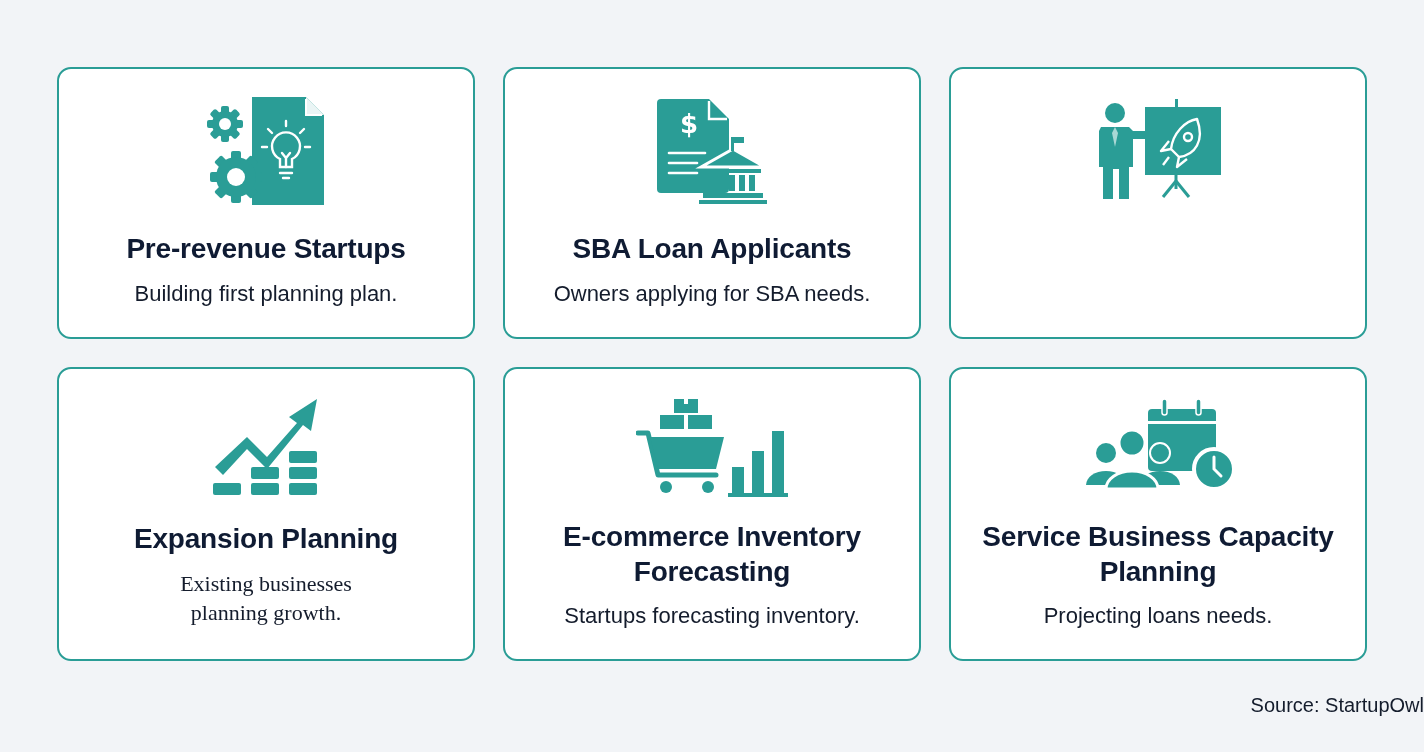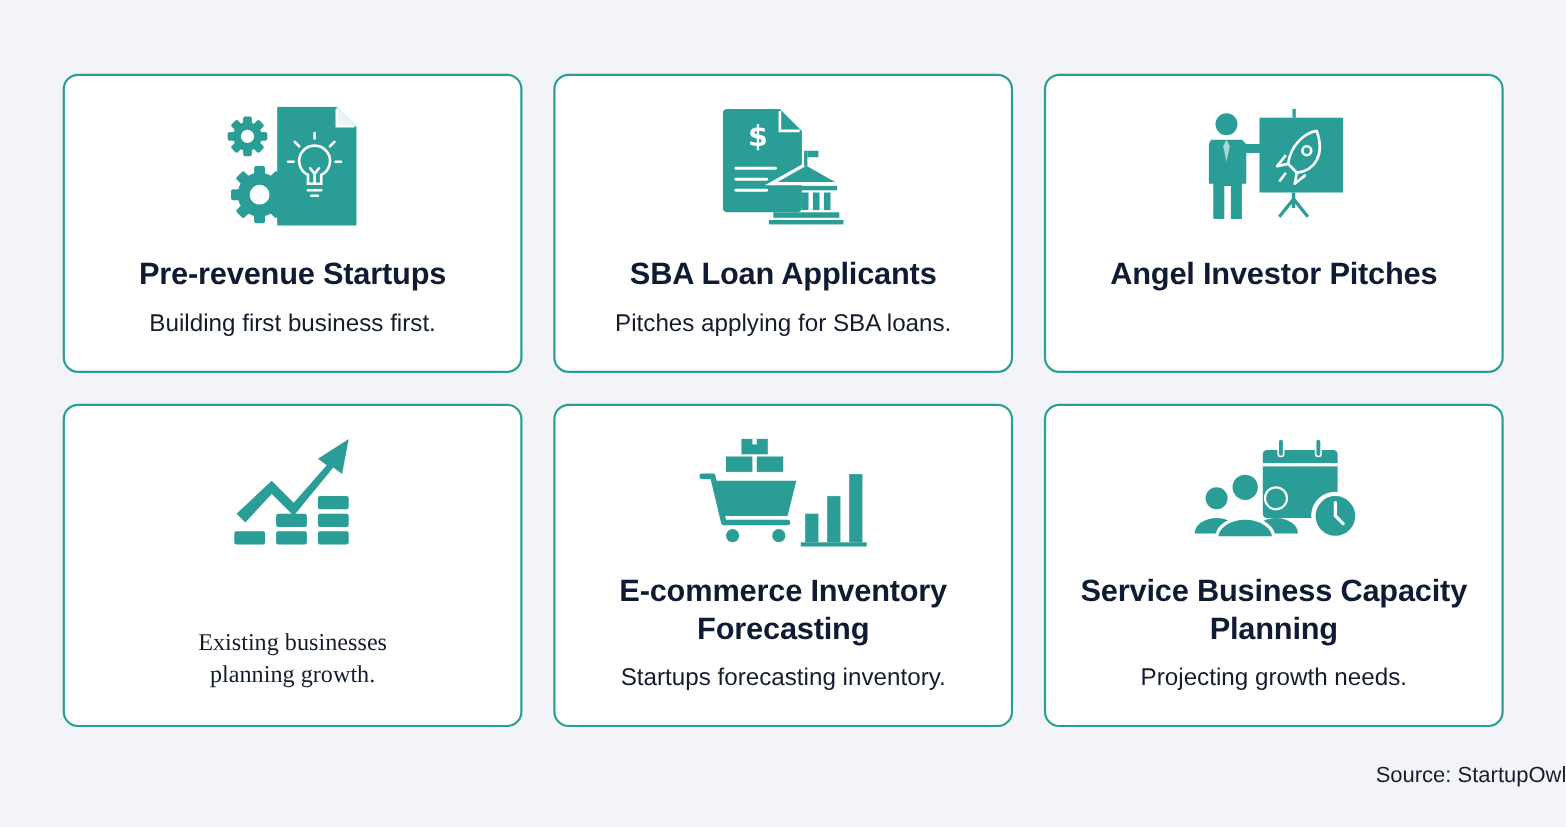--- a/index.html
+++ b/index.html
@@ -87,21 +87,21 @@
             <rect x="-4" y="-18" width="8" height="36" rx="2" transform="rotate(90)"></rect>
             <rect x="-4" y="-18" width="8" height="36" rx="2" transform="rotate(135)"></rect>
             <circle r="13"></circle>
           </g>
         </g>
         <circle cx="30" cy="80" r="9" fill="#fff"></circle>
         <circle cx="19" cy="27" r="6" fill="#fff"></circle>
       </svg>
     </div>
     <div class="title">Pre-revenue Startups</div>
-    <div class="desc">Building first business first.</div>
+    <div class="desc">Building first planning plan.</div>
   </div>
 
   <div class="card row1 c2">
     <div class="icon">
       <svg width="110" height="110" viewBox="0 0 110 110">
         <path d="M0 6 a4 4 0 0 1 4 -4 H52 L72 22 V92 a4 4 0 0 1 -4 4 H4 a4 4 0 0 1 -4 -4 Z" fill="#2a9d96"></path>
         <path d="M52 4 V22 H70" fill="none" stroke="#fff" stroke-width="2.4"></path>
         <text x="23" y="36" font-family="DejaVu Sans, sans-serif" font-size="26" fill="#fff" font-weight="bold">$</text>
         <g stroke="#fff" stroke-width="2.6" stroke-linecap="round">
           <line x1="12" y1="56" x2="48" y2="56"></line>
@@ -115,21 +115,21 @@
         <rect x="52" y="78" width="6" height="16" fill="#2a9d96"></rect>
         <rect x="62" y="78" width="6" height="16" fill="#2a9d96"></rect>
         <rect x="72" y="78" width="6" height="16" fill="#2a9d96"></rect>
         <rect x="82" y="78" width="6" height="16" fill="#2a9d96"></rect>
         <rect x="92" y="78" width="6" height="16" fill="#2a9d96"></rect>
         <rect x="46" y="96" width="60" height="5" fill="#2a9d96"></rect>
         <rect x="42" y="103" width="68" height="4" fill="#2a9d96"></rect>
       </svg>
     </div>
     <div class="title">SBA Loan Applicants</div>
-    <div class="desc">Pitches applying for SBA loans.</div>
+    <div class="desc">Owners applying for SBA needs.</div>
   </div>
 
   <div class="card row1 c3">
     <div class="icon">
       <svg width="130" height="110" viewBox="0 0 130 110">
         <circle cx="22" cy="16" r="10" fill="#2a9d96"></circle>
         <path d="M8 30 H36 L40 34 H62 V42 H40 V70 H36 V102 H26 V72 H20 V102 H10 V70 H6 V34 Z" fill="#2a9d96"></path>
         <path d="M22 30 l-3 6 l3 14 l3 -14 z" fill="#fff" opacity="0.6"></path>
         <rect x="82" y="2" width="3" height="8" fill="#2a9d96"></rect>
         <rect x="52" y="10" width="76" height="68" fill="#2a9d96"></rect>
@@ -140,35 +140,35 @@
         </g>
         <g fill="none" stroke="#fff" stroke-width="2.4" stroke-linejoin="round">
           <path d="M104 22 C92 24 80 36 78 52 L86 60 C102 58 112 44 104 22 Z"></path>
           <circle cx="95" cy="40" r="4"></circle>
           <path d="M78 52 L68 54 L76 44"></path>
           <path d="M86 60 L84 70 L94 62"></path>
           <path d="M76 60 l-6 8"></path>
         </g>
       </svg>
     </div>
-    <div class="title">Angel Investor Pitches</div>
   </div>
 
   <div class="card row2 c4">
     <div class="icon">
       <svg width="110" height="104" viewBox="0 0 110 104">
         <path d="M4 70 L36 40 L56 60 L86 26 L78 20 L106 2 L100 34 L92 28 L56 72 L36 52 L12 78 Z" fill="#2a9d96"></path>
         <rect x="2" y="86" width="28" height="12" rx="2" fill="#2a9d96"></rect>
         <rect x="40" y="86" width="28" height="12" rx="2" fill="#2a9d96"></rect>
         <rect x="40" y="70" width="28" height="12" rx="2" fill="#2a9d96"></rect>
         <rect x="78" y="86" width="28" height="12" rx="2" fill="#2a9d96"></rect>
         <rect x="78" y="70" width="28" height="12" rx="2" fill="#2a9d96"></rect>
         <rect x="78" y="54" width="28" height="12" rx="2" fill="#2a9d96"></rect>
       </svg>
     </div>
+    <div class="title">Expansion Planning</div>
     <div class="desc">Existing businesses planning growth.</div>
   </div>
 
   <div class="card row2 c5">
     <div class="icon">
       <svg width="152" height="100" viewBox="0 0 152 100">
         <rect x="38" y="2" width="24" height="14" fill="#2a9d96"></rect>
         <rect x="48" y="2" width="4" height="5" fill="#fff"></rect>
         <rect x="24" y="18" width="24" height="14" fill="#2a9d96"></rect>
         <rect x="52" y="18" width="24" height="14" fill="#2a9d96"></rect>
@@ -197,18 +197,18 @@
         <path d="M134 60 V72 L141 79" fill="none" stroke="#fff" stroke-width="3" stroke-linecap="round"></path>
         <circle cx="26" cy="56" r="10" fill="#2a9d96"></circle>
         <path d="M6 88 a20 14 0 0 1 40 0 Z" fill="#2a9d96"></path>
         <circle cx="80" cy="56" r="10" fill="#2a9d96" stroke="#fff" stroke-width="2"></circle>
         <path d="M60 88 a20 14 0 0 1 40 0 Z" fill="#2a9d96"></path>
         <circle cx="52" cy="46" r="13" fill="#2a9d96" stroke="#fff" stroke-width="3"></circle>
         <path d="M26 92 a26 18 0 0 1 52 0 Z" fill="#2a9d96" stroke="#fff" stroke-width="3"></path>
       </svg>
     </div>
     <div class="title">Service Business Capacity Planning</div>
-    <div class="desc">Projecting growth needs.</div>
+    <div class="desc">Projecting loans needs.</div>
   </div>
 
 </div>
 
 <div class="source">Source: StartupOwl</div>
 
 </body></html>

